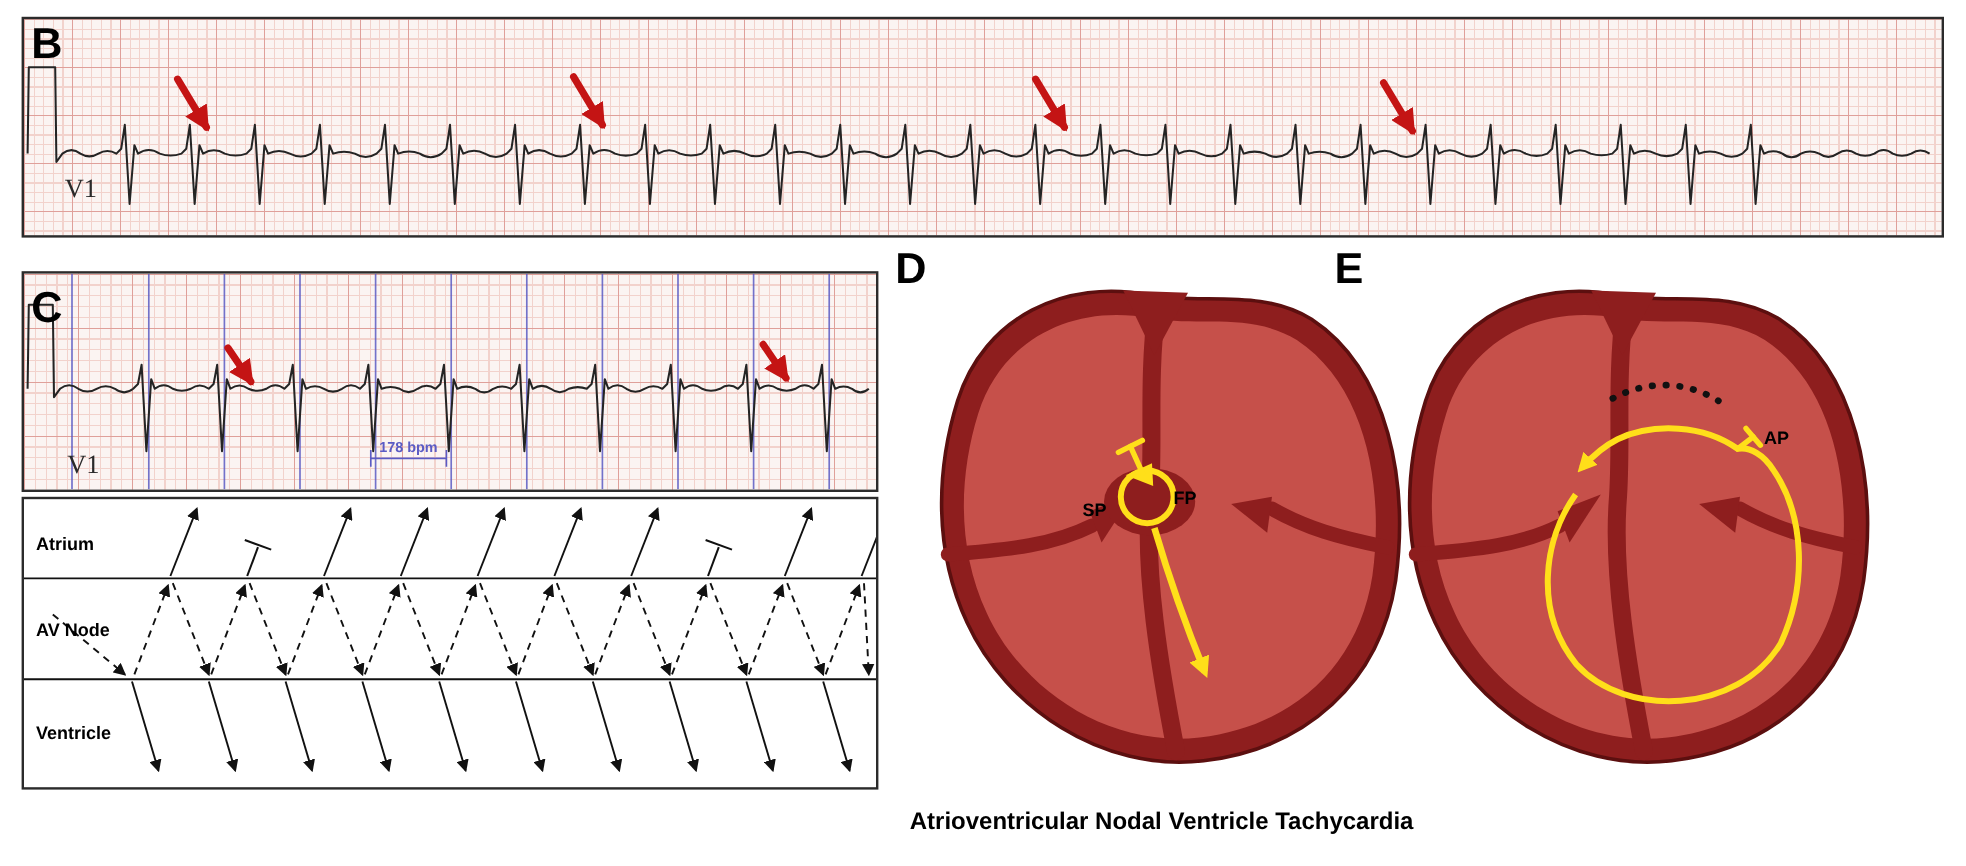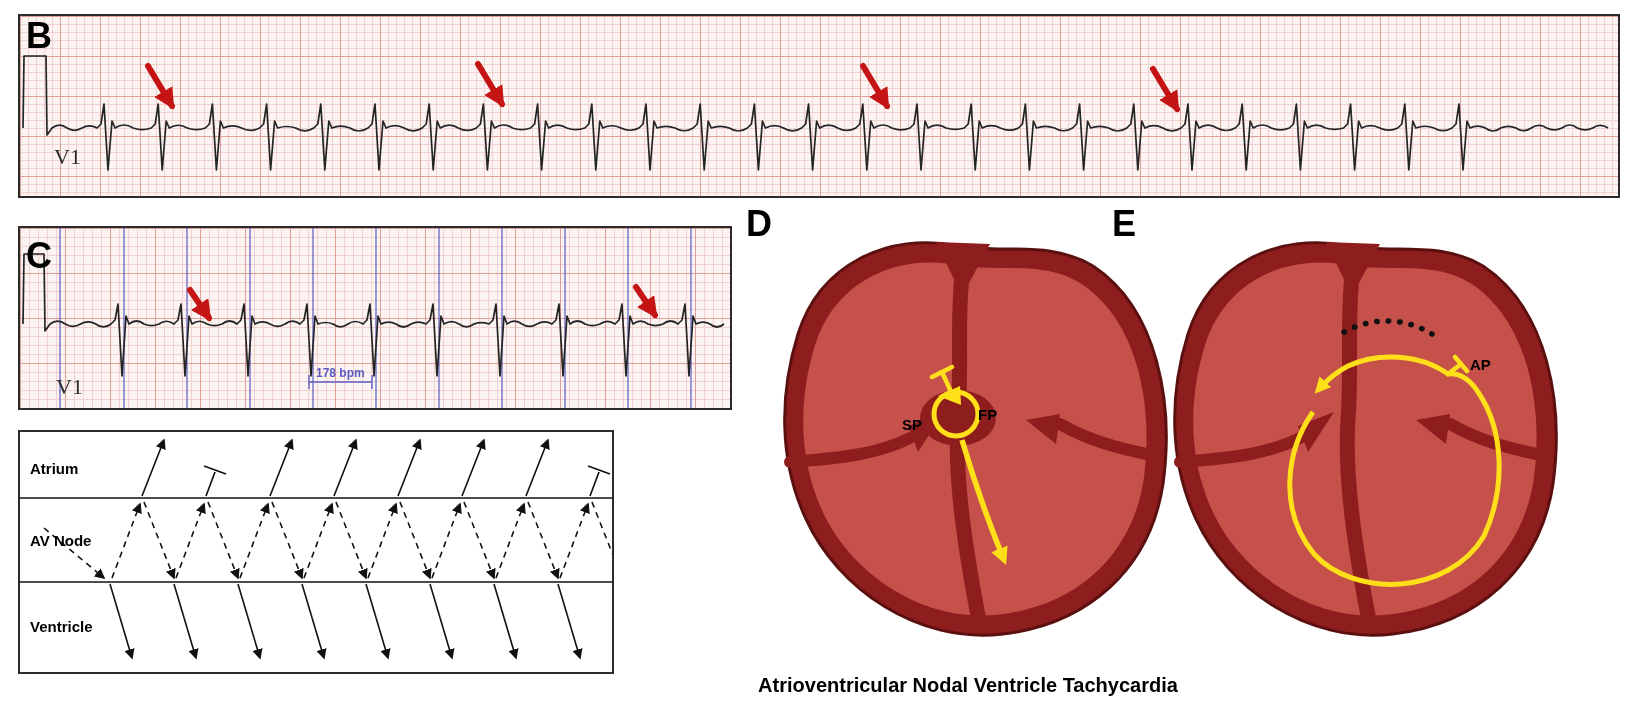--- a/index.html
+++ b/index.html
@@ -91,21 +91,21 @@
         </g>
       <g class="g-arrows">
           <line x1="170" y1="62" x2="189" y2="90" stroke="var(--arrow_red)" stroke-width="6" stroke-linecap="round" marker-end="url(#mC)"></line>
           <line x1="616" y1="59" x2="635" y2="87" stroke="var(--arrow_red)" stroke-width="6" stroke-linecap="round" marker-end="url(#mC)"></line>
         </g>
       <text class="bpm" x="296" y="149">178 bpm</text>
       <text class="lead" x="36" y="166">V1</text>
     </svg>
   </div>
 
-  <div class="panel" style="left:18px;top:430px;width:596px;height:244px;border-width:2px">
+  <div class="panel" style="left:18px;top:414px;width:714px;height:244px;border-width:2px">
     <svg id="svg-l" width="710" height="240">
       <defs>
         <marker id="mL" markerWidth="6.5" markerHeight="6.5" refX="5.5" refY="3.25" orient="auto">
           <path d="M0,0 L6.5,3.25 L0,6.5 Z" fill="var(--ladder_ink)"></path>
         </marker>
       </defs>
       <g class="g-lad">
           <line x1="0" y1="66" x2="710" y2="66" stroke="var(--ladder_ink)" stroke-width="1.6"></line>
           <line x1="0" y1="150" x2="710" y2="150" stroke="var(--ladder_ink)" stroke-width="1.6"></line>
           <line x1="24" y1="96" x2="84" y2="146" stroke="var(--ladder_ink)" stroke-width="1.6" marker-end="url(#mL)" stroke-dasharray="6 5"></line>

